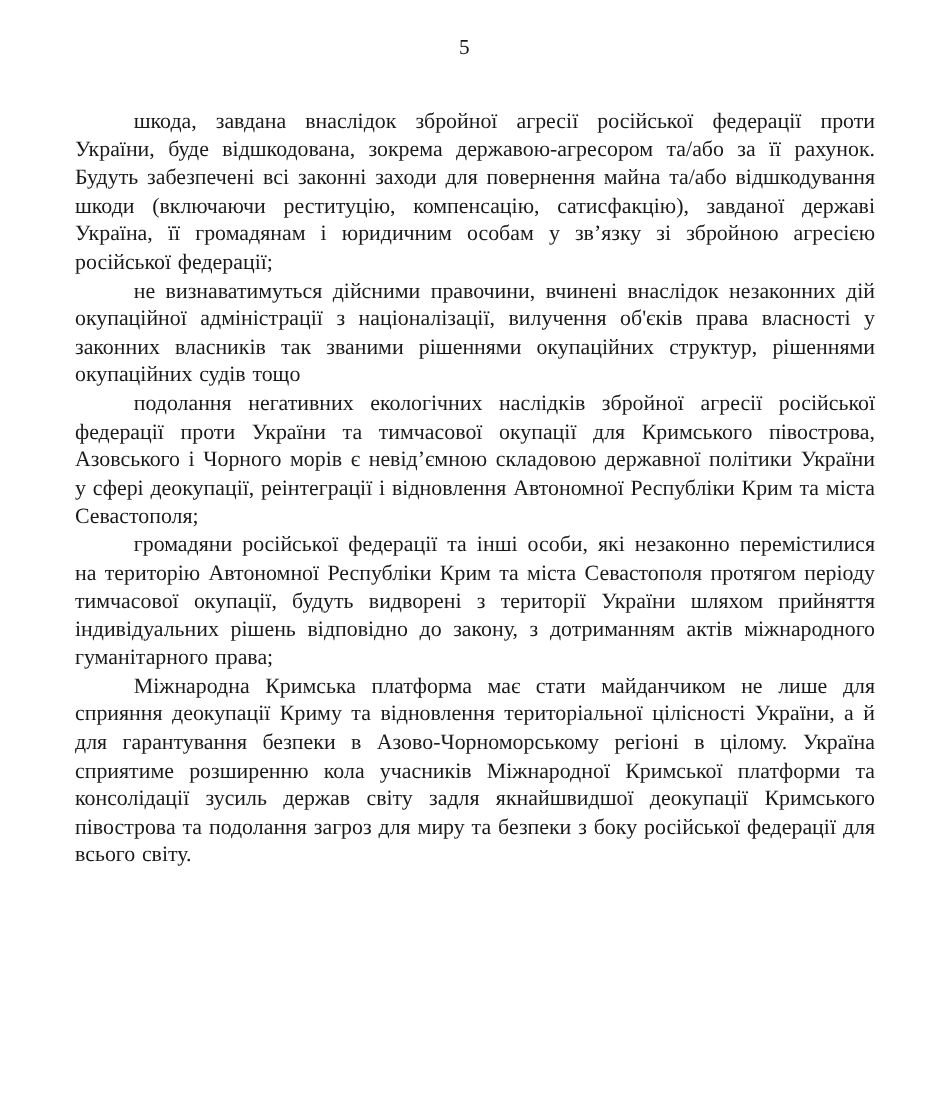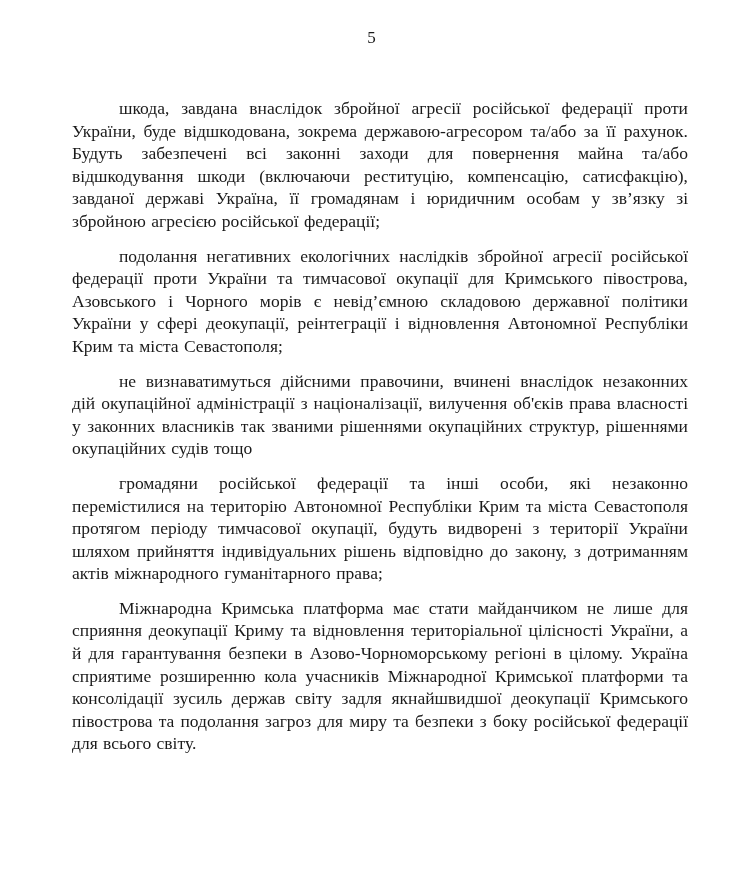--- a/index.html
+++ b/index.html
@@ -31,36 +31,36 @@
       line-height: 20px;
       color: #1a1a1a;
     }
     .content {
       position: absolute;
       top: 85px;
       left: 60px;
       width: 640px;
     }
     .content p {
-      margin: 12px;
+      margin: 0;
       padding: 0;
       font-size: 17.5px;
       line-height: 22.6px;
       text-align: justify;
       text-indent: 47px;
       word-spacing: 1px;
       color: #1a1a1a;
     }
   </style>
 </head>
 <body>
 
 <div class="page">
   <div class="page-number">5</div>
 
   <div class="content">
     <p>шкода, завдана внаслідок збройної агресії російської федерації проти України, буде відшкодована, зокрема державою-агресором та/або за її рахунок. Будуть забезпечені всі законні заходи для повернення майна та/або відшкодування шкоди (включаючи реституцію, компенсацію, сатисфакцію), завданої державі Україна, її громадянам і юридичним особам у зв’язку зі збройною агресією російської федерації;</p>
+    <p>не визнаватимуться дійсними правочини, вчинені внаслідок незаконних дій окупаційної адміністрації з націоналізації, вилучення об'єків права власності у законних власників так званими рішеннями окупаційних структур, рішеннями окупаційних судів тощо</p>
     <p>подолання негативних екологічних наслідків збройної агресії російської федерації проти України та тимчасової окупації для Кримського півострова, Азовського і Чорного морів є невід’ємною складовою державної політики України у сфері деокупації, реінтеграції і відновлення Автономної Республіки Крим та міста Севастополя;</p>
-    <p>не визнаватимуться дійсними правочини, вчинені внаслідок незаконних дій окупаційної адміністрації з націоналізації, вилучення об'єків права власності у законних власників так званими рішеннями окупаційних структур, рішеннями окупаційних судів тощо</p>
     <p>громадяни російської федерації та інші особи, які незаконно перемістилися на територію Автономної Республіки Крим та міста Севастополя протягом періоду тимчасової окупації, будуть видворені з території України шляхом прийняття індивідуальних рішень відповідно до закону, з дотриманням актів міжнародного гуманітарного права;</p>
     <p>Міжнародна Кримська платформа має стати майданчиком не лише для сприяння деокупації Криму та відновлення територіальної цілісності України, а й для гарантування безпеки в Азово-Чорноморському регіоні в цілому. Україна сприятиме розширенню кола учасників Міжнародної Кримської платформи та консолідації зусиль держав світу задля якнайшвидшої деокупації Кримського півострова та подолання загроз для миру та безпеки з боку російської федерації для всього світу.</p>
   </div>
 </div>
 
 </body></html>

